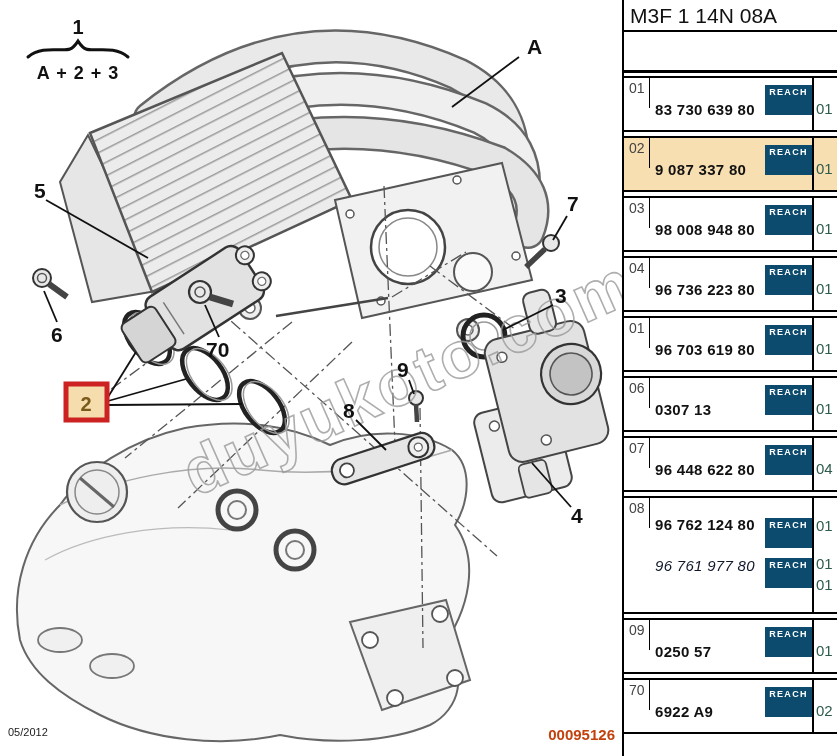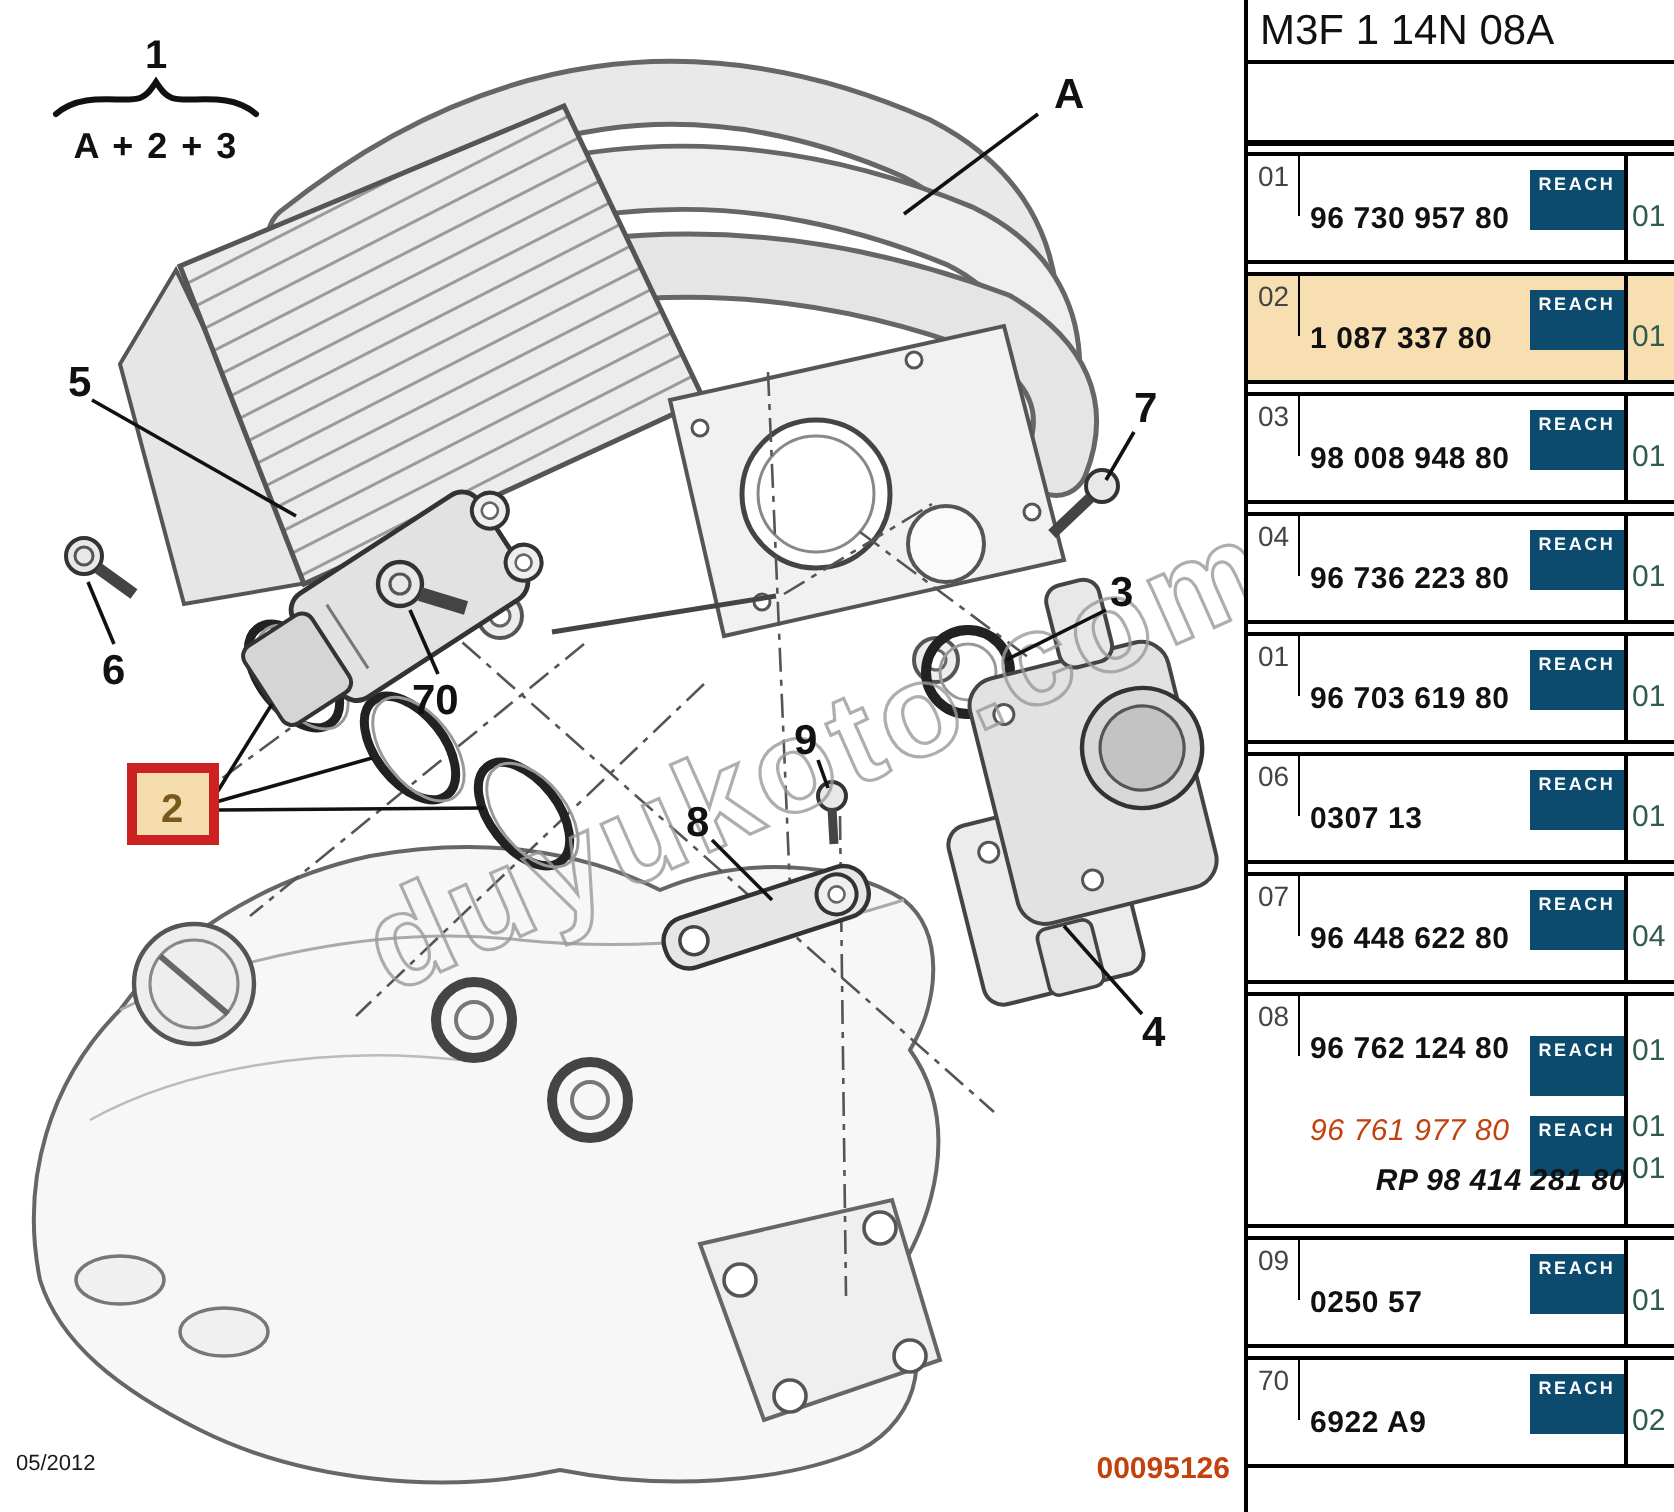--- a/index.html
+++ b/index.html
@@ -23,21 +23,21 @@
   .prow.hl { background:#f8dfb2; }
   .prow.tall { height:118px; }
   .rnum { position:absolute; top:0; left:0; width:26px; height:30px; border-right:1.5px solid #000; font-size:14px; color:#444; padding:2px 0 0 5px; }
   .rpart { position:absolute; left:31px; bottom:12px; font-size:15px; font-weight:bold; letter-spacing:.3px; white-space:nowrap; }
   .reach { position:absolute; left:141px; bottom:15px; width:47px; height:30px; background:#0c4a6e; color:#fff;
            font-size:9px; font-weight:bold; letter-spacing:1.3px; text-align:center; line-height:15px; cursor:pointer; }
   .qdiv { position:absolute; top:0; bottom:0; right:26px; border-right:2px solid #000; }
   .qty  { position:absolute; right:2px; width:22px; bottom:13px; font-size:15px; color:#2e5c4d; }
   
   .l1p { top:18px; bottom:auto; } .l1r { top:20px; bottom:auto; } .l1q { top:19px; bottom:auto; }
-  .l2p { top:59px; bottom:auto; font-weight:normal; font-style:italic; color:#c2410c; }
+  .l2p { top:59px; bottom:auto; font-weight:normal; font-style:italic; color:#0f172a; }
   .l2r { top:60px; bottom:auto; } .l2q { top:57px; bottom:auto; }
   .l3p { top:84px; bottom:auto; left:31px; width:158px; text-align:right; font-style:italic; }
   .l3q { top:78px; bottom:auto; }
 </style>
 </head>
 <body>
 
 <div class="stage">
 
   <div class="diagram">
@@ -239,29 +239,29 @@
       <span>M3F 1</span>
       <span class="b">14N</span>
       <span>08A</span>
     </div>
     <div class="tempty"></div>
 
     <div class="rows">
 
       <div class="prow">
         <div class="rnum">01</div>
-        <div class="rpart">96 730 957 80</div>
+        <div class="rpart">83 730 639 80</div>
         <div class="reach">REACH</div>
         <div class="qdiv"></div>
         <div class="qty">01</div>
       </div>
 
       <div class="prow hl">
         <div class="rnum">02</div>
-        <div class="rpart">1 087 337 80</div>
+        <div class="rpart">9 087 337 80</div>
         <div class="reach">REACH</div>
         <div class="qdiv"></div>
         <div class="qty">01</div>
       </div>
 
       <div class="prow">
         <div class="rnum">03</div>
         <div class="rpart">98 008 948 80</div>
         <div class="reach">REACH</div>
         <div class="qdiv"></div>
@@ -299,21 +299,20 @@
         <div class="qdiv"></div>
         <div class="qty">04</div>
       </div>
 
       <div class="prow tall">
         <div class="rnum">08</div>
         <div class="rpart l1p">96 762 124 80</div>
         <div class="reach l1r">REACH</div>
         <div class="rpart l2p">96 761 977 80</div>
         <div class="reach l2r">REACH</div>
-        <div class="rpart l3p">RP 98 414 281 80</div>
         <div class="qdiv"></div>
         <div class="qty l1q">01</div>
         <div class="qty l2q">01</div>
         <div class="qty l3q">01</div>
       </div>
 
       <div class="prow">
         <div class="rnum">09</div>
         <div class="rpart">0250 57</div>
         <div class="reach">REACH</div>

